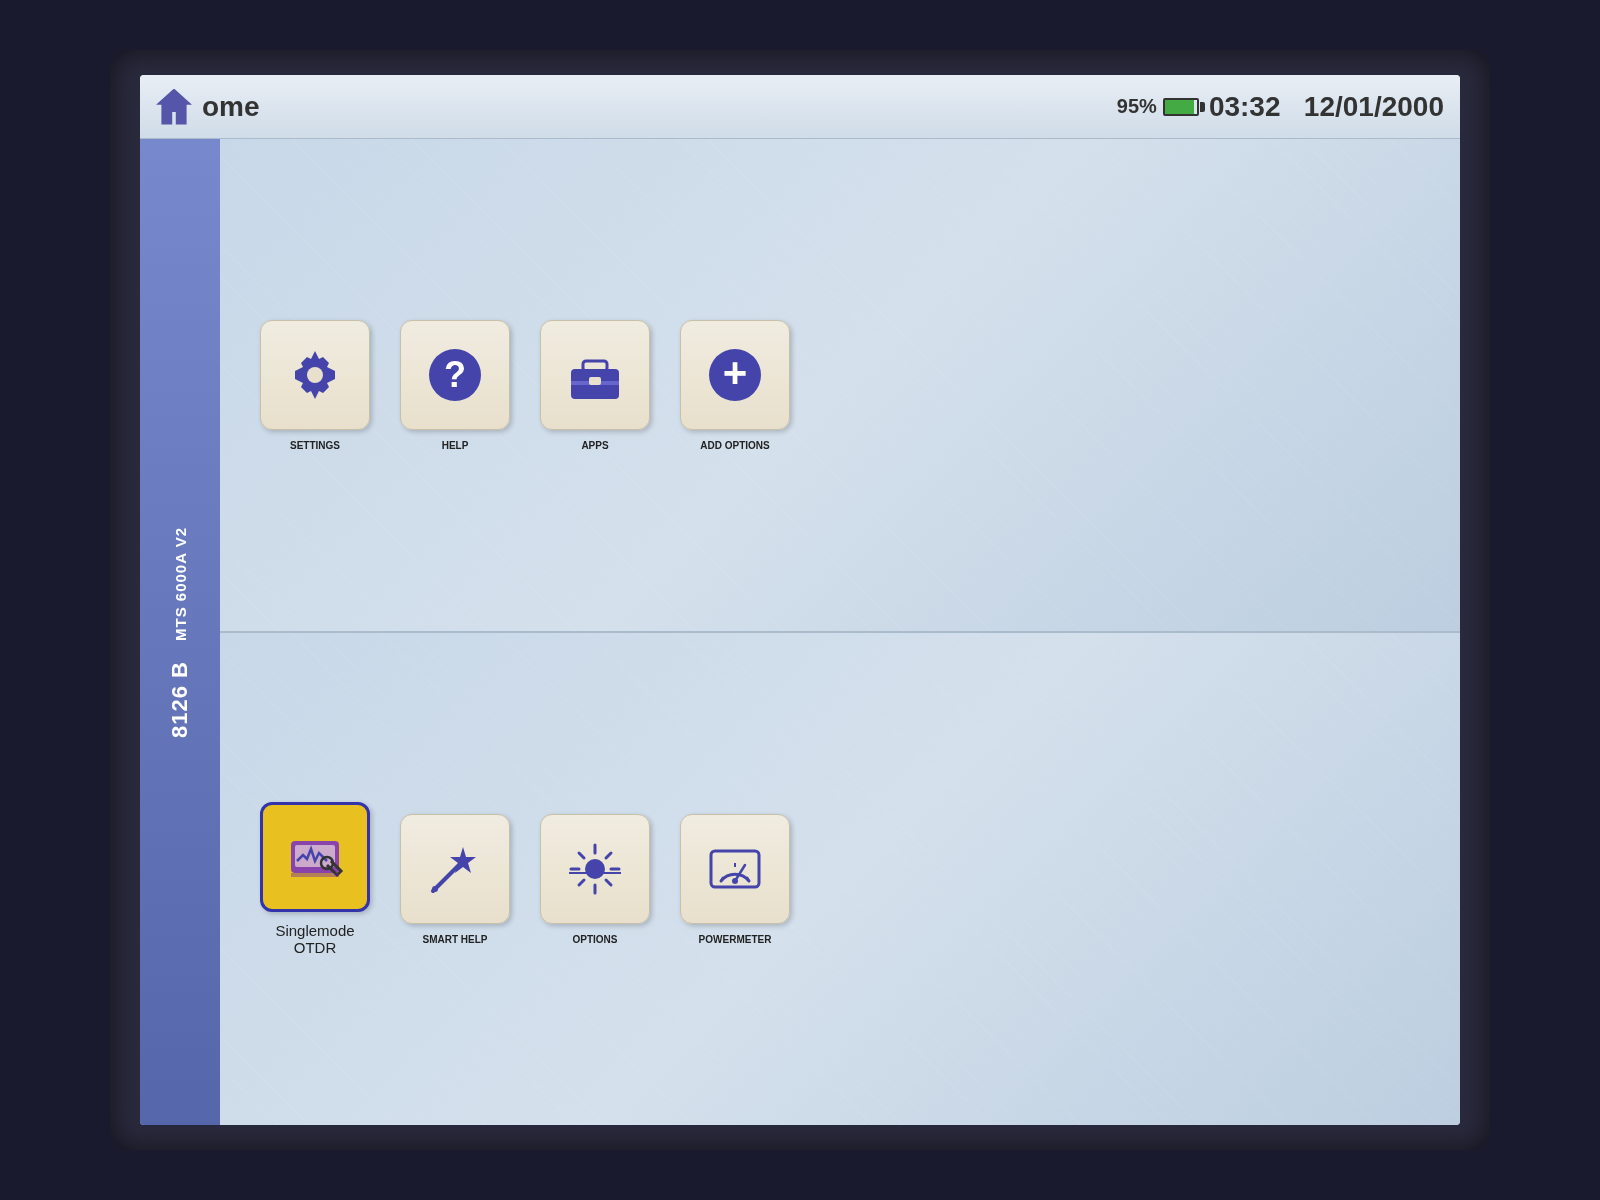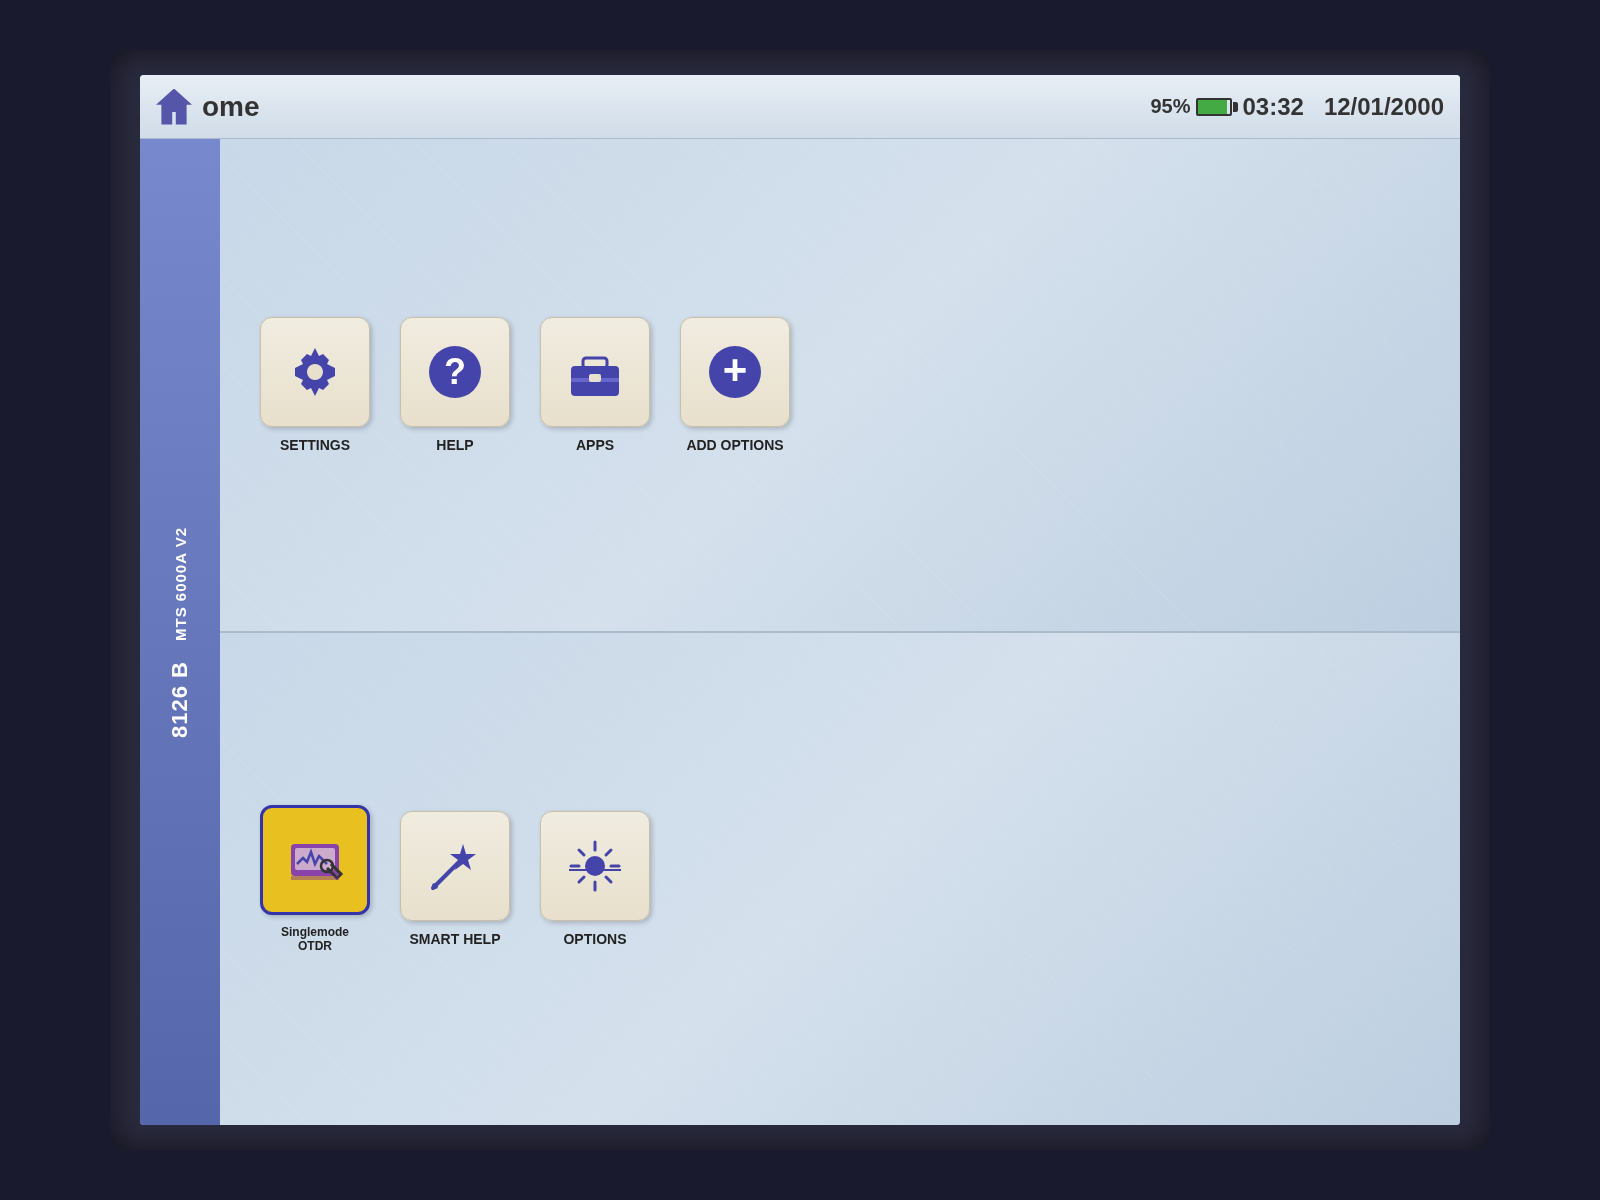--- a/index.html
+++ b/index.html
@@ -101,21 +101,21 @@
 
     .battery-tip {
       width: 5px;
       height: 10px;
       background: #333;
       border-radius: 0 2px 2px 0;
       margin-left: 1px;
     }
 
     .datetime {
-      font-size: 24px;
+      font-size: 28px;
       color: #333;
       font-weight: bold;
     }
 
     
     .main-content {
       flex: 1;
       display: flex;
       overflow: hidden;
     }
@@ -210,21 +210,21 @@
       background: linear-gradient(to bottom, #f0ece0, #e8e0cc);
       border: 1px solid #c8c0a8;
       border-radius: 12px;
       display: flex;
       align-items: center;
       justify-content: center;
       box-shadow: 2px 2px 5px rgba(0,0,0,0.2);
     }
 
     .icon-label {
-      font-size: 14px;
+      font-size: 10px;
       font-weight: bold;
       color: #222;
       text-align: center;
       max-width: 120px;
     }
 
     
     .icon-svg {
       width: 64px;
       height: 64px;
@@ -237,22 +237,22 @@
       background: #e8c020;
       border: 3px solid #3333aa;
       border-radius: 12px;
       display: flex;
       align-items: center;
       justify-content: center;
       box-shadow: 2px 2px 5px rgba(0,0,0,0.2);
     }
 
     .icon-label-bold {
-      font-size: 12px;
-      font-weight: bold;
+      font-size: 15px;
+      font-weight: normal;
       color: #222;
       text-align: center;
       max-width: 120px;
     }
   </style>
 </head>
 <body>
 
 <div class="device-frame">
   <div class="screen">
@@ -391,20 +391,38 @@
                   <line x1="43" y1="43" x2="48" y2="48" stroke="#4444aa" stroke-width="3" stroke-linecap="round"></line>
                   <line x1="48" y1="16" x2="43" y2="21" stroke="#4444aa" stroke-width="3" stroke-linecap="round"></line>
                   <line x1="21" y1="43" x2="16" y2="48" stroke="#4444aa" stroke-width="3" stroke-linecap="round"></line>
 
                   <line x1="6" y1="36" x2="58" y2="36" stroke="#4444aa" stroke-width="2"></line>
                 </svg>
               </div>
               <span class="icon-label">OPTIONS</span>
             </div>
 
+            <div class="app-icon">
+              <div class="icon-box">
+                <svg class="icon-svg" viewBox="0 0 64 64" fill="none" xmlns="http://www.w3.org/2000/svg">
+
+                  <rect x="8" y="14" width="48" height="36" rx="4" stroke="#4444aa" stroke-width="3" fill="none"></rect>
+
+                  <path d="M18 44 A18 18 0 0 1 46 44" stroke="#4444aa" stroke-width="3" fill="none" stroke-linecap="round"></path>
+
+                  <line x1="32" y1="44" x2="42" y2="28" stroke="#4444aa" stroke-width="2.5" stroke-linecap="round"></line>
+                  <circle cx="32" cy="44" r="3" fill="#4444aa"></circle>
+
+                  <line x1="18" y1="44" x2="20" y2="40" stroke="#4444aa" stroke-width="2"></line>
+                  <line x1="46" y1="44" x2="44" y2="40" stroke="#4444aa" stroke-width="2"></line>
+                  <line x1="32" y1="26" x2="32" y2="30" stroke="#4444aa" stroke-width="2"></line>
+                </svg>
+              </div>
+              <span class="icon-label">POWERMETER</span>
+            </div>
 
           </div>
         </div>
 
       </div>
     </div>
   </div>
 </div>
 
 </body></html>

